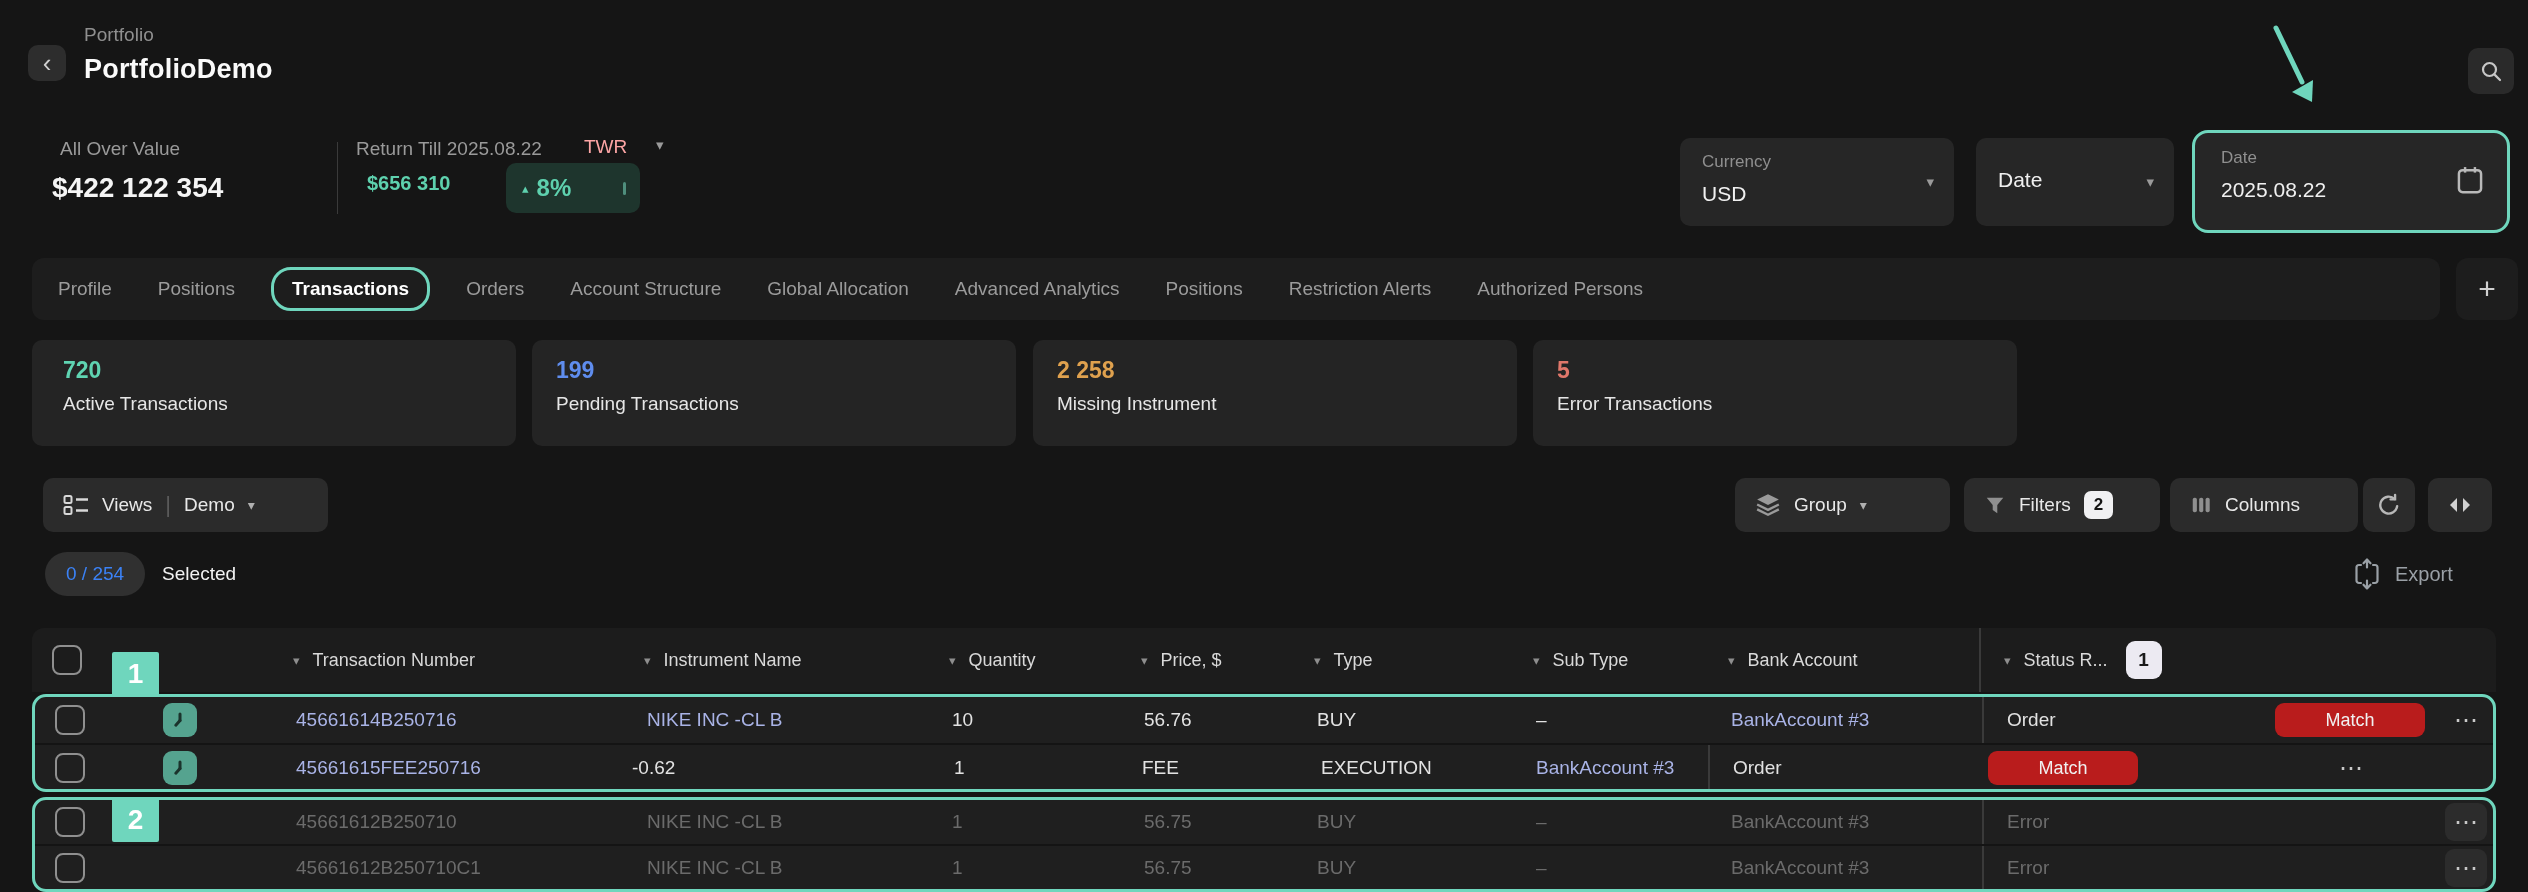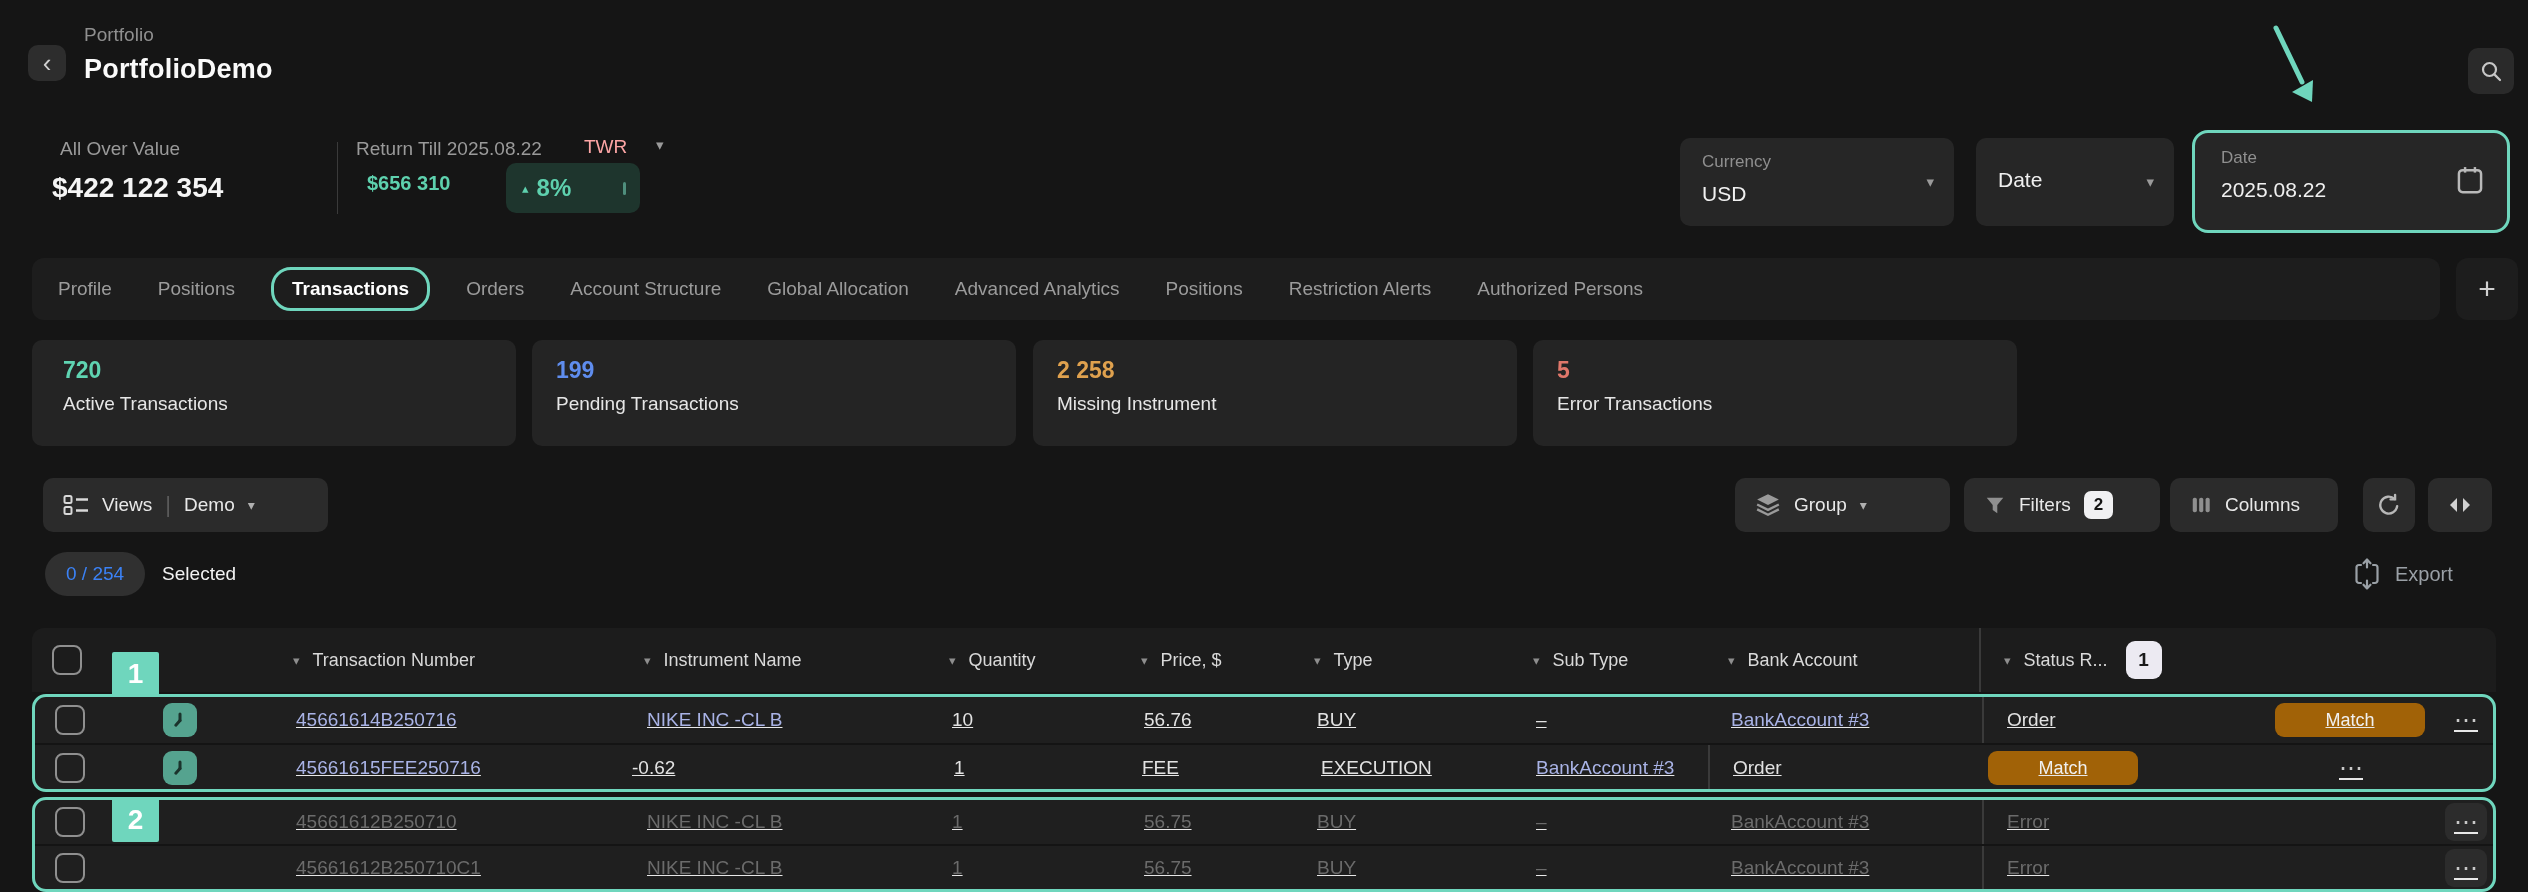--- a/index.html
+++ b/index.html
@@ -57,21 +57,21 @@
 
   
   .tbtn{position:absolute;top:478px;height:54px;background:#2b2b2b;border-radius:10px;display:flex;align-items:center;
     gap:13px;padding:0 20px;box-sizing:border-box;font-size:19px;color:#e8e8e8;cursor:pointer;}
   .views-btn{left:43px;width:285px;}
   .views-div{color:#5a5a5a;font-size:22px;}
   .btn-caret{font-size:14px;color:#b0b0b0;}
   .group-btn{left:1735px;width:215px;}
   .filters-btn{left:1964px;width:196px;}
   .filters-badge{background:#f0f0f2;color:#141414;font-weight:bold;font-size:17px;border-radius:7px;padding:4px 10px;}
-  .columns-btn{left:2170px;width:168px;}
+  .columns-btn{left:2170px;width:188px;}
   .refresh-btn{left:2363px;width:52px;justify-content:center;padding:0;}
   .arrows-btn{left:2428px;width:64px;justify-content:center;padding:0;}
 
   
   .sel-wrap{position:absolute;left:45px;top:552px;height:44px;display:flex;align-items:center;gap:17px;}
   .sel-pill{background:#303030;border-radius:22px;height:44px;display:flex;align-items:center;padding:0 21px;
     font-size:19px;color:#3b82f6;}
   .sel-label{font-size:19px;color:#f2f2f2;}
   .export-btn{position:absolute;left:2352px;top:550px;height:48px;display:flex;align-items:center;gap:13px;
     color:#9aa0a6;font-size:20px;cursor:pointer;}
@@ -86,27 +86,27 @@
   .pl-txn{padding-left:48px;} .pl-instr{padding-left:34px;} .pl-qty{padding-left:19px;}
   .pl-price{padding-left:21px;} .pl-type{padding-left:19px;} .pl-sub{padding-left:23px;}
   .pl-bank{padding-left:23px;} .pl-status{padding-left:23px;border-left:2px solid #3a3a3a;}
   .status-badge{width:36px;height:38px;background:#eceaf2;color:#1a1a1a;font-weight:bold;font-size:19px;border-radius:9px;
     display:flex;align-items:center;justify-content:center;margin-left:18px;flex:none;}
 
   .checkbox{width:26px;height:26px;border:2px solid #8f8f8f;border-radius:8px;margin-left:20px;flex:none;cursor:pointer;background:transparent;}
   .clock-chip{width:34px;height:34px;background:#55a38f;border-radius:9px;margin-left:50px;flex:none;
     display:flex;align-items:center;justify-content:center;}
   .link{color:#a9b3e6;cursor:pointer;}
-  .match-btn{width:150px;height:34px;background:#a16207;border-radius:9px;color:#f0f0f0;font-size:18px;
+  .match-btn{width:150px;height:34px;background:#b91c1c;border-radius:9px;color:#f0f0f0;font-size:18px;
     display:flex;align-items:center;justify-content:center;margin-left:6px;cursor:pointer;}
   .dots{font-size:24px;color:#c9c9c9;cursor:pointer;line-height:1;}
   .dots-box{width:42px;height:38px;background:#2c2c2c;border-radius:9px;display:flex;align-items:center;justify-content:center;cursor:pointer;}
 
   .rgroup{position:absolute;left:32px;width:2464px;background:#1f1f1f;border:3px solid #6fd6bd;border-radius:14px;
-    box-sizing:border-box;overflow:hidden;text-decoration:underline;}
+    box-sizing:border-box;overflow:hidden;}
   .rgroup1{top:694px;height:98px;}
   .rgroup2{top:797px;height:95px;}
   .trow{height:46px;}
   .rgroup2 .trow{height:44px;}
   .trow.sep{border-bottom:2px solid #141414;}
   .trow .tgrid{height:100%;} .trow{display:block;}
   .trow .tgrid > .cell{height:100%;}
   .dim .cell{color:#6b6b6b;}
   .dim .link{color:#6b6b6b;}
 

